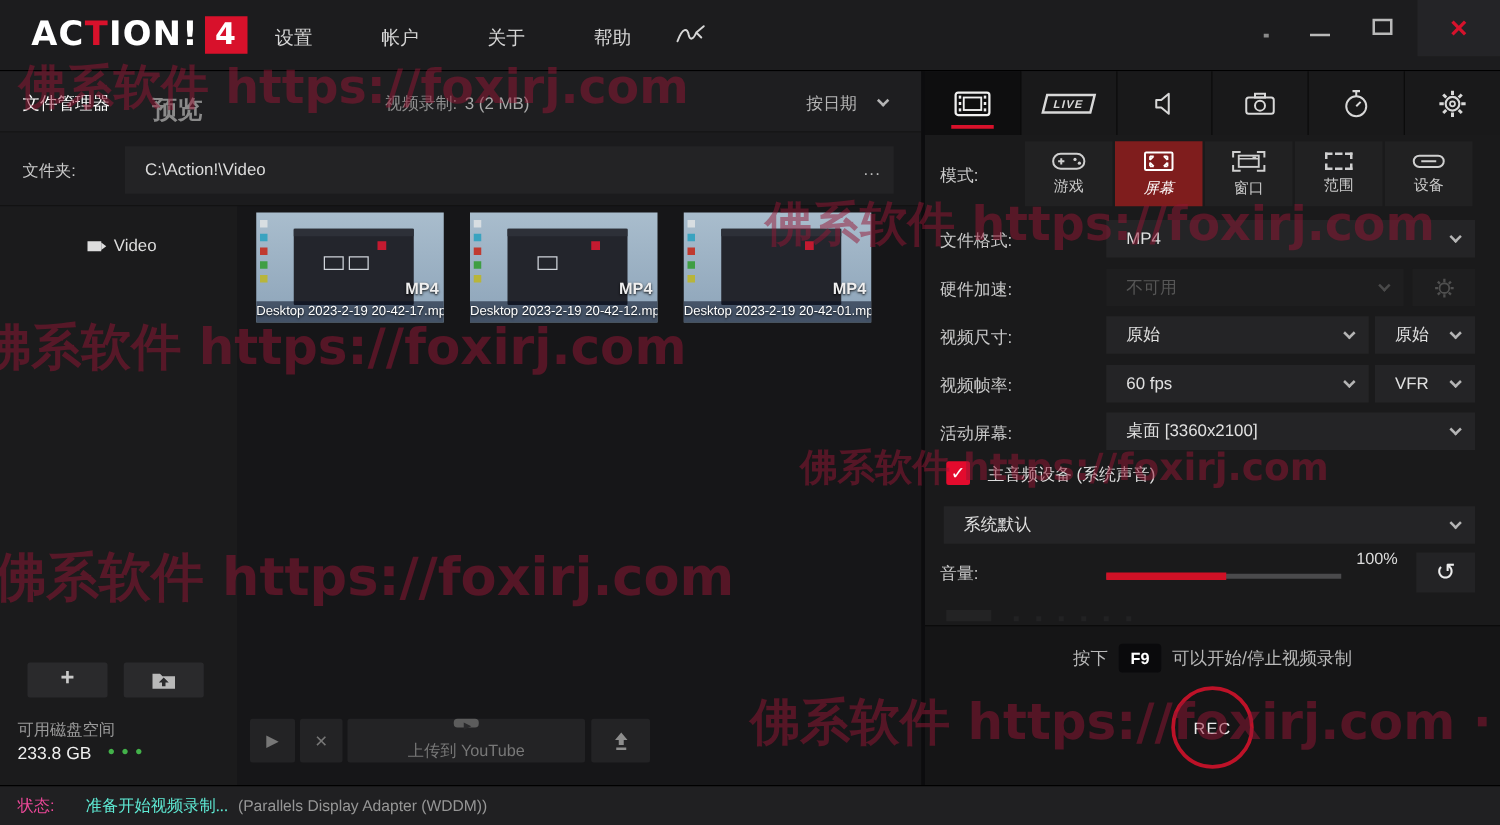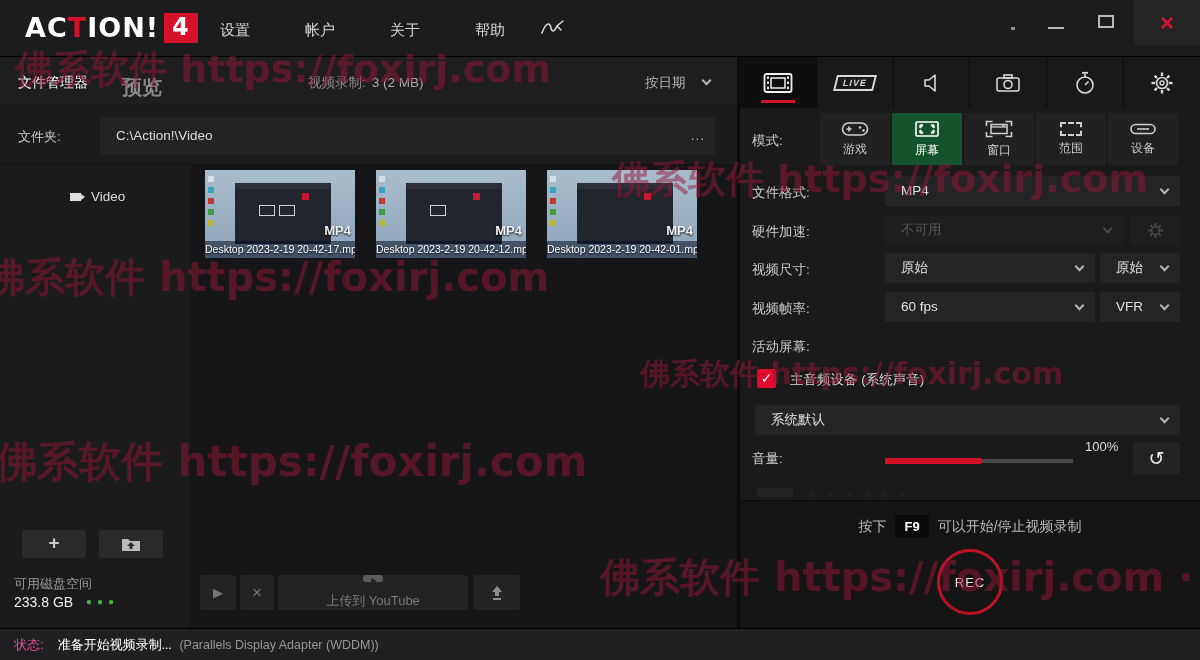--- a/index.html
+++ b/index.html
@@ -104,21 +104,21 @@
                        width:34px; height:3px; background:#d8112b; }
   .live-box { border:2px solid #d8d8d8; color:#d8d8d8; font-size:9px; font-weight:bold;
               padding:1px 6px; transform:skewX(-14deg); letter-spacing:1px; }
 
   .row-label { position:absolute; left:12px; color:#c9c9c9; font-size:13.5px; }
   .mode-row { position:absolute; top:56px; left:0; width:460px; height:52px; }
   .mode-btn { position:absolute; top:0; width:70px; height:52px; background:#212122; display:flex;
               flex-direction:column; align-items:center; justify-content:center; gap:4px;
               color:#c9c9c9; font-size:12px; }
   .mb0{left:80px} .mb1{left:152px} .mb2{left:224px} .mb3{left:296px} .mb4{left:368px}
-  .mode-btn.active { background:#14532d; color:#fff; }
+  .mode-btn.active { background:#7f1d1d; color:#fff;font-style:italic; }
   .range-ic { width:22px; height:14px; border:2px dashed #cfcfcf; }
 
   .dd { position:absolute; height:30px; background:#242426; color:#e0e0e0; font-size:13.5px;
         line-height:30px; padding-left:16px; }
   .dd .chev { position:absolute; right:12px; top:10px; }
   .dd.disabled { background:#1e1e1f; color:#565656; }
   .dd.disabled .chev { border-color:#4a4a4a; }
   .gear-btn { position:absolute; width:50px; height:30px; background:#1e1e1f; display:flex;
               align-items:center; justify-content:center; }
 
@@ -143,21 +143,21 @@
   .keycap { display:inline-block; background:#0a0a0c; color:#fff; font-weight:bold; padding:4px 9px;
             border-radius:3px; margin:0 9px; font-size:13px; }
   .rec-btn { position:absolute; left:197px; top:48px; width:66px; height:66px; border-radius:50%;
              border:3px solid #bd1228; color:#ececec; font-size:13px; letter-spacing:1px;
              display:flex; align-items:center; justify-content:center; background:transparent; }
 
   
   .statusbar { position:absolute; left:0; top:628px; width:1200px; height:32px; background:#202022;
                border-top:1px solid #000; display:flex; align-items:center; }
   .st-label { margin-left:14px; color:#ec4899; }
-  .st-text { margin-left:14px; color:#ffffff;font-family:Liberation Serif, serif; }
+  .st-text { margin-left:25px; color:#5eead4;font-family:Liberation Serif, serif; }
   .st-adapter { margin-left:8px; color:#969696; font-size:12.5px; }
 
   
   .wm { position:absolute; pointer-events:none; z-index:40; color:rgba(148,22,52,0.5);
         font-weight:bold; white-space:nowrap; font-family:"DejaVu Sans",sans-serif; }
   .wm1 { left:15px;  top:44px;  font-size:38px; }
   .wm2 { left:-15px; top:250px; font-size:40px; }
   .wm3 { left:-5px;  top:434px; font-size:42px; }
   .wm4 { left:612px; top:154px; font-size:38px; }
   .wm5 { left:640px; top:354px; font-size:30px; }
@@ -433,20 +433,24 @@
     <div class="dd" style="left:145px; top:235px; width:210px;">
       <span>60 fps</span>
       <span class="chev"></span>
     </div>
     <div class="dd" style="left:360px; top:235px; width:80px;">
       <span>VFR</span>
       <span class="chev"></span>
     </div>
 
     <div class="row-label" style="top:281px">活动屏幕:</div>
+    <div class="dd" style="left:145px; top:273px; width:295px;">
+      <span>桌面 [3360x2100]</span>
+      <span class="chev"></span>
+    </div>
 
     <div class="checkbox" style="top:312px">✓</div>
     <div class="chk-label" style="top:314px">主音频设备 (系统声音)</div>
     <div class="dd" style="left:15px; top:348px; width:425px;">
       <span>系统默认</span>
       <span class="chev"></span>
     </div>
 
     <div class="row-label" style="top:393px">音量:</div>
     <div class="vol-track">

